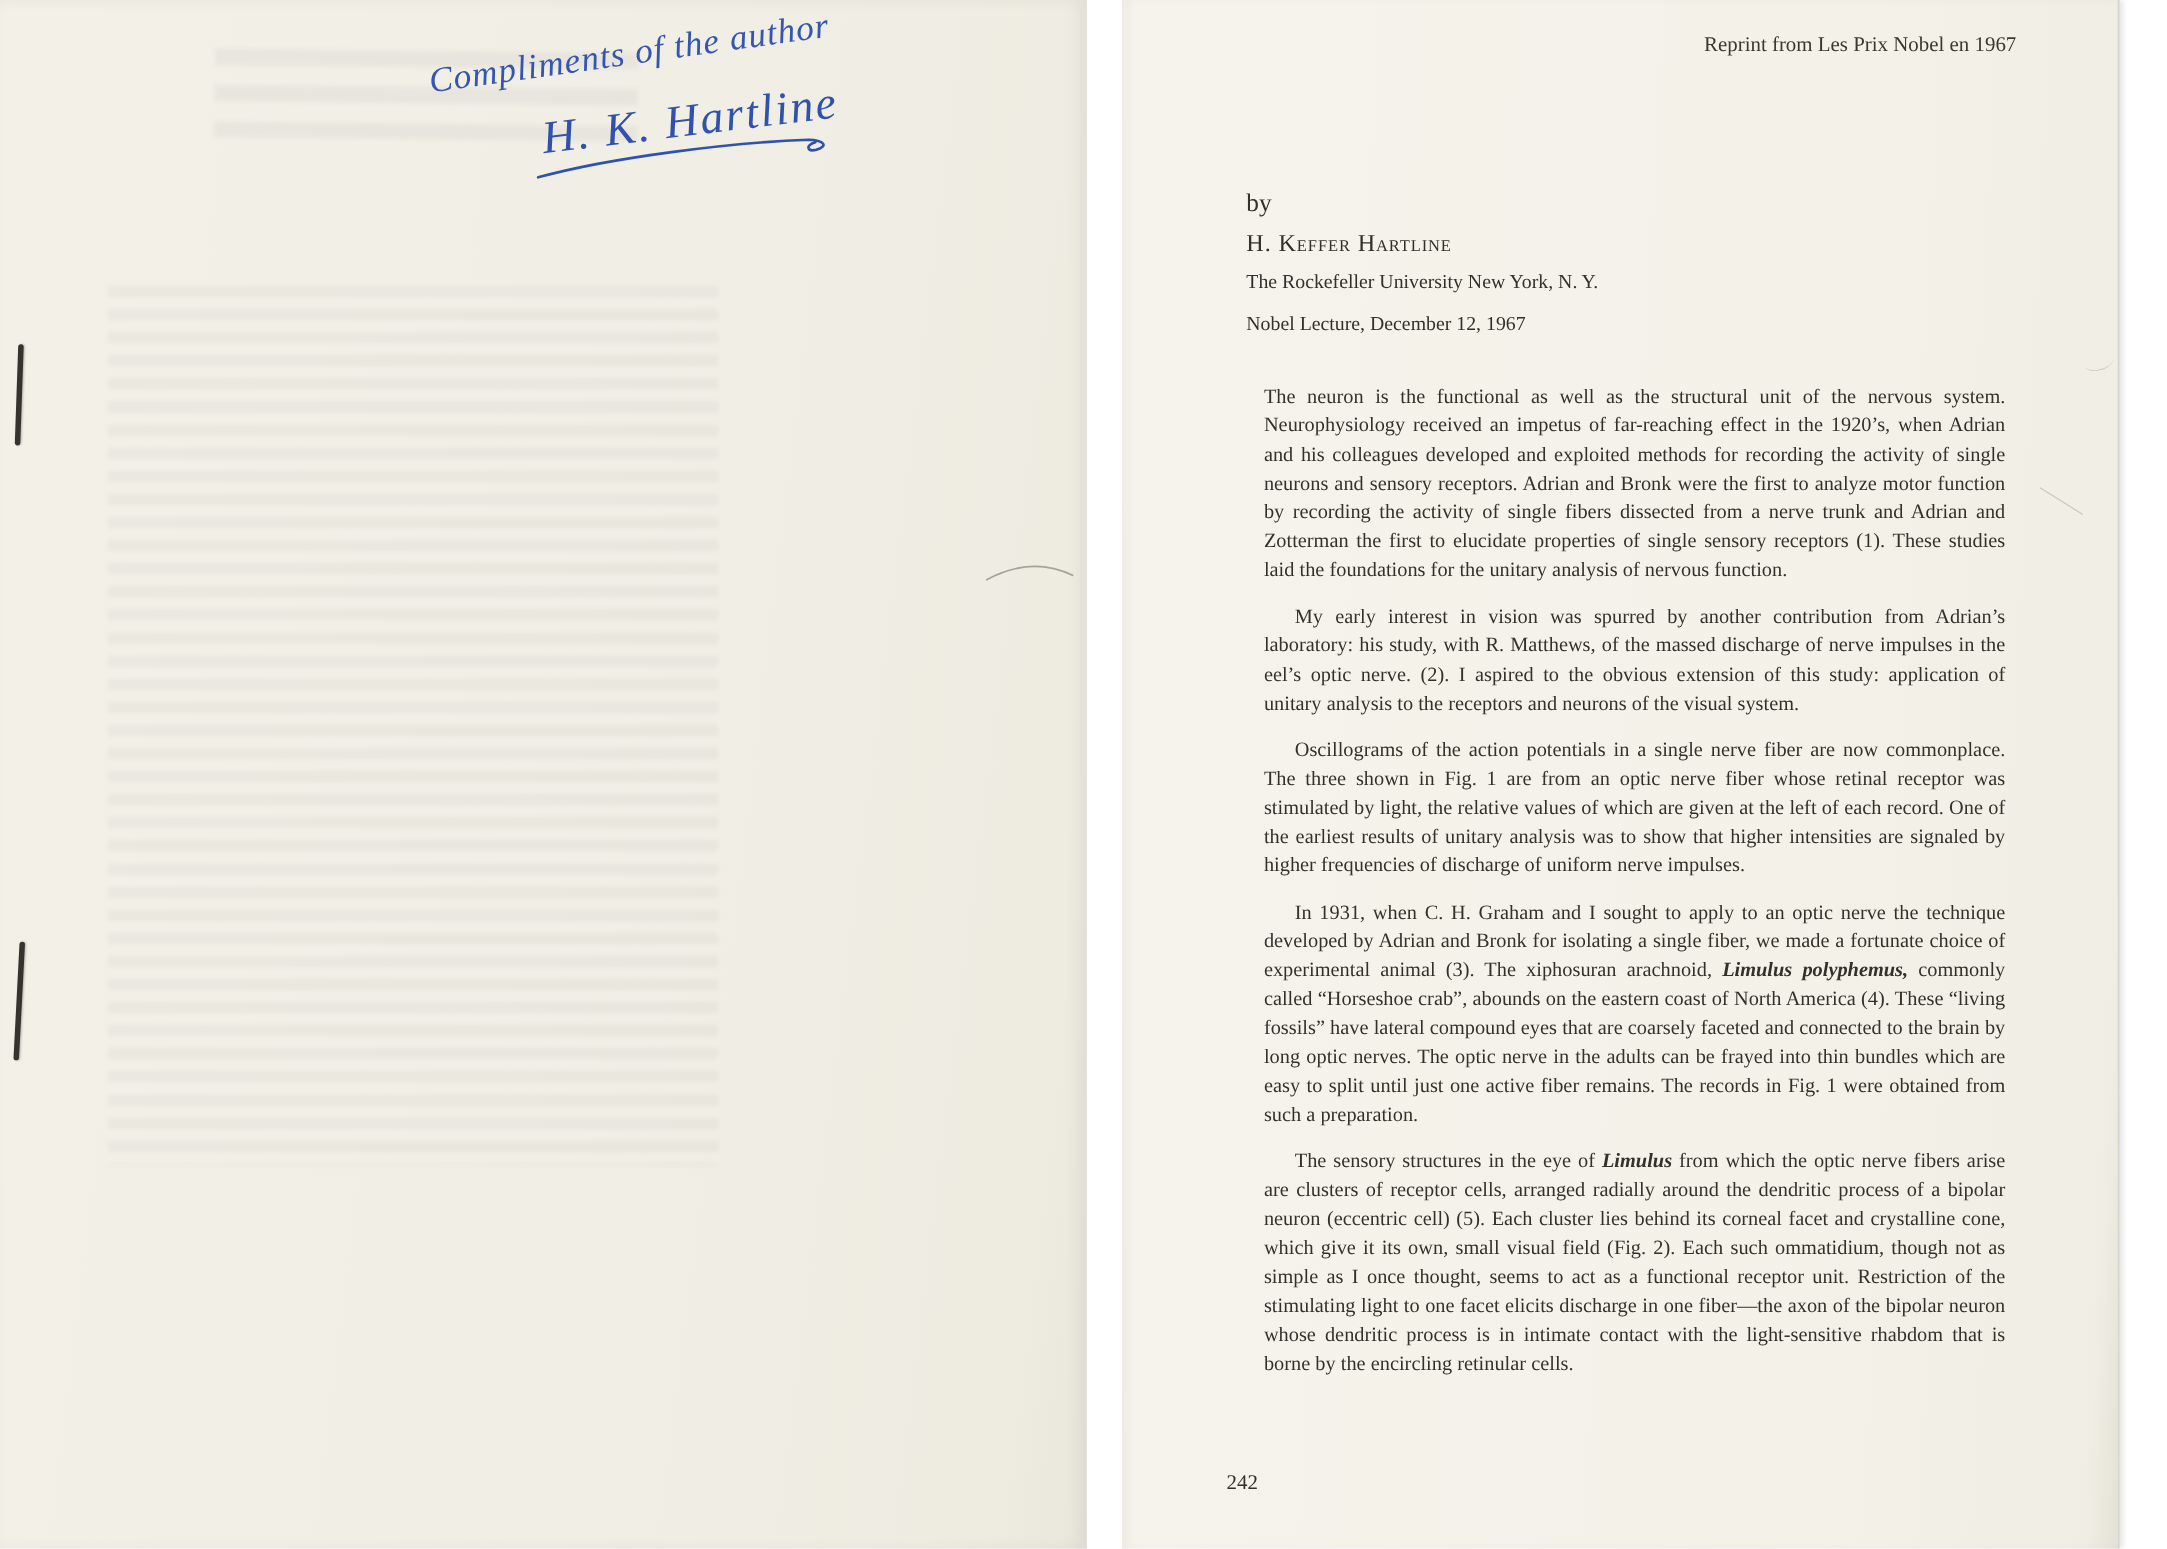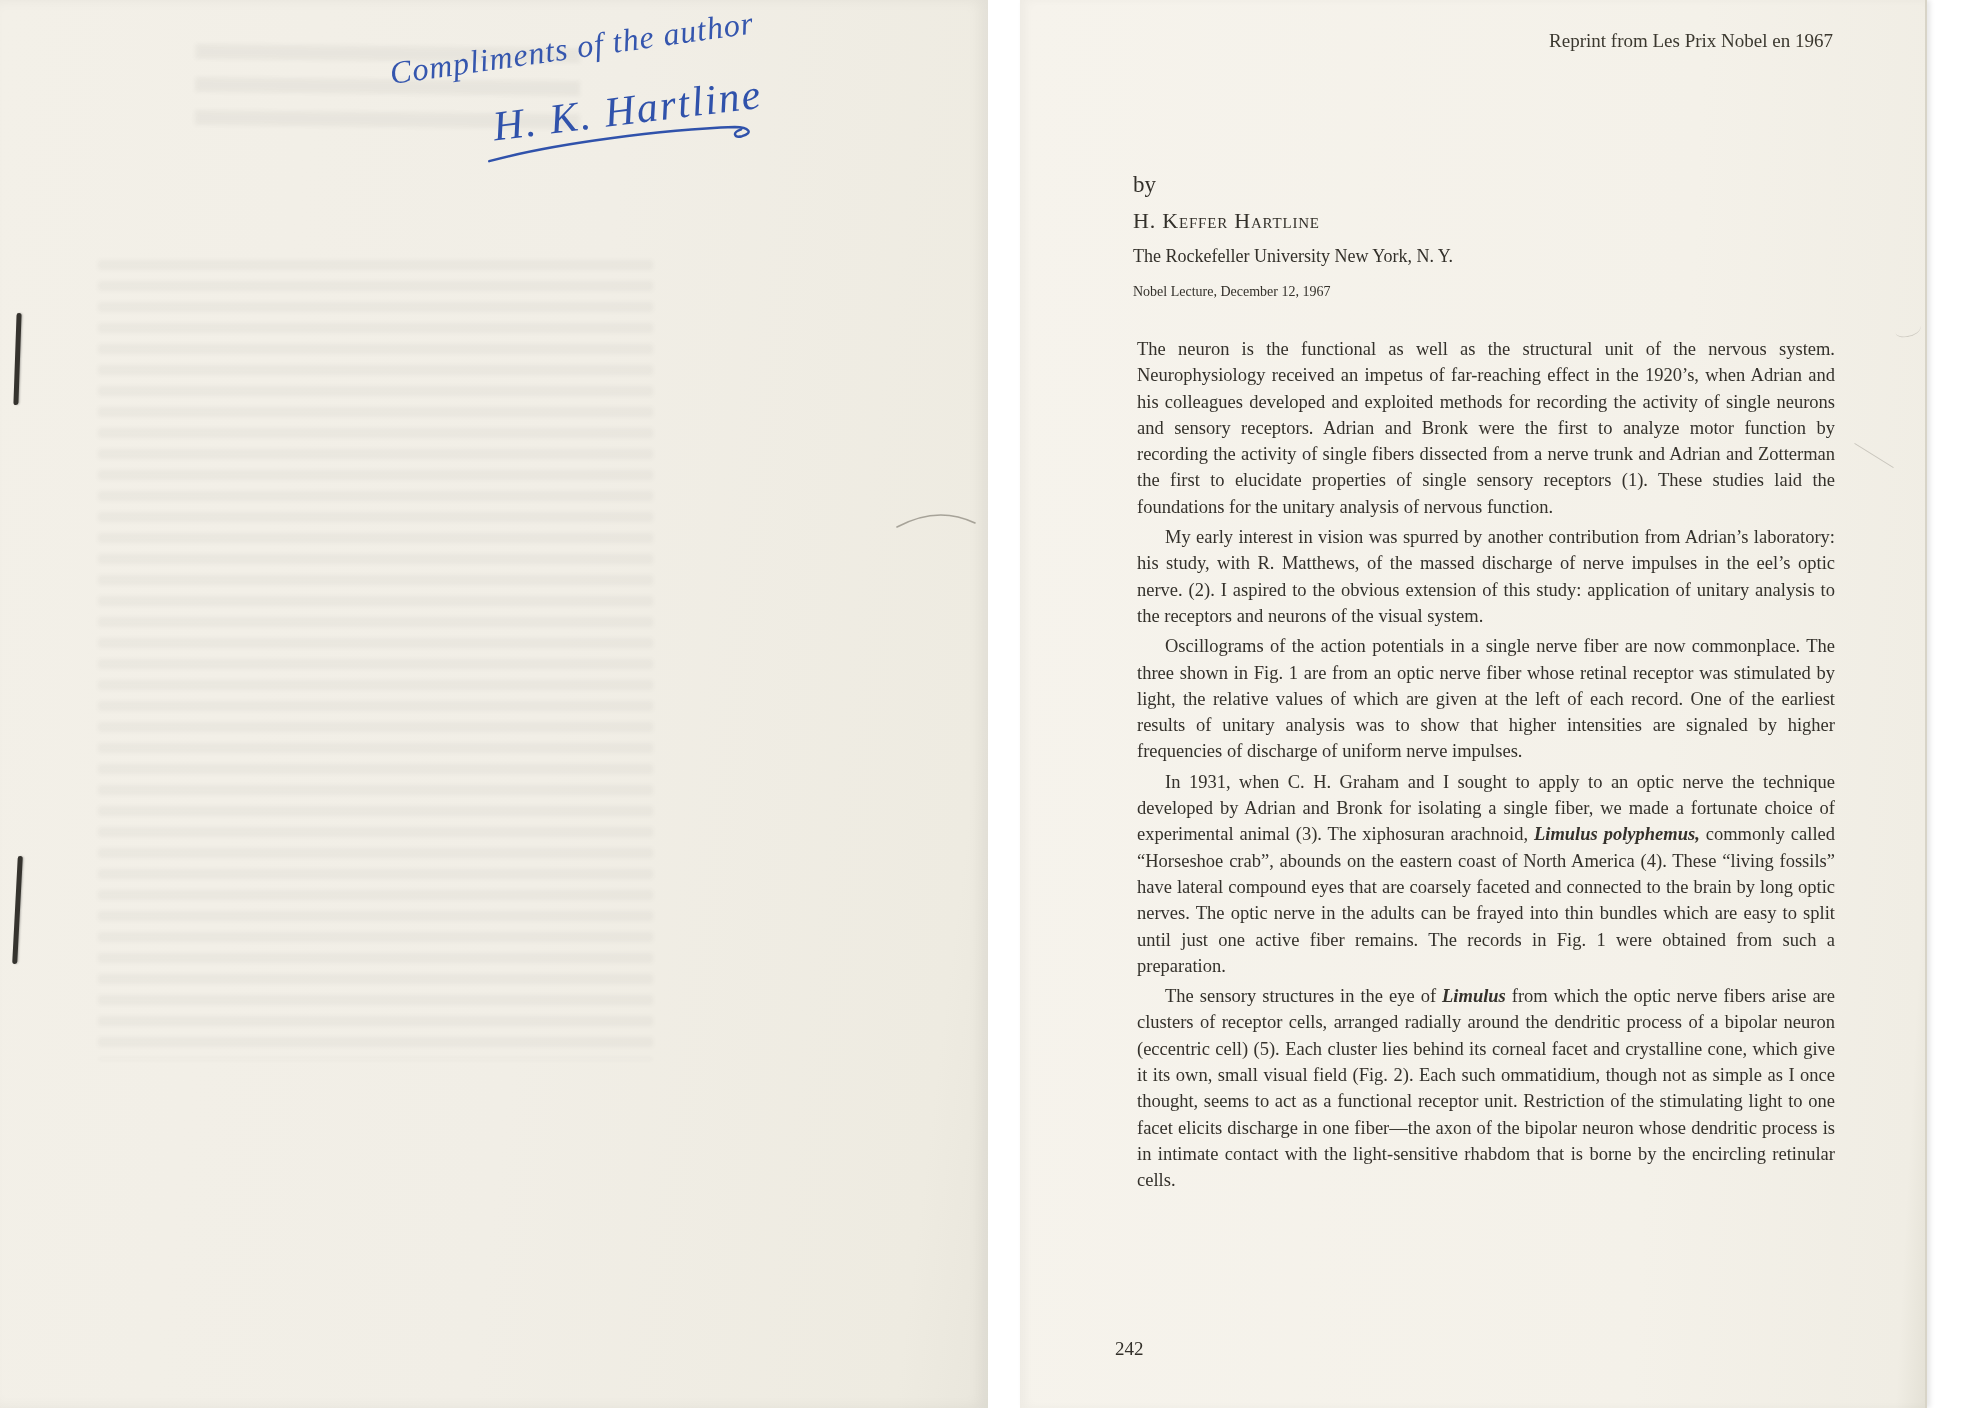--- a/index.html
+++ b/index.html
@@ -88,31 +88,31 @@
     margin:0;
     font-size:31px;
     font-weight:normal;
     letter-spacing:1.5px;
     line-height:38px;
     color:#2d2a24;
   }
   .byline      { position:absolute; left:113px; top:172px; font-size:23px; }
   .author      { position:absolute; left:113px; top:208px; font-size:22px; font-variant:small-caps; letter-spacing:0.8px; }
   .affiliation { position:absolute; left:113px; top:246px; font-size:18px; }
-  .lecture     { position:absolute; left:113px; top:284px; font-size:14px; }
+  .lecture     { position:absolute; left:113px; top:284px; font-size:18px; }
 
   .body {
     position:absolute; left:113px; top:332px;
     width:706px;
     font-size:18.5px;
     line-height:26.3px;
     text-align:justify;
     color:#34312b;
   }
-  .body p { margin:4px; }
+  .body p { margin:16px; }
   .body p.indent { text-indent:28px; }
   .body .it { font-style:italic;font-weight:bold; }
 
   .pagenum { position:absolute; left:95px; top:1338px; font-size:19px; }
 
   .crease {
     position:absolute; right:28px; top:455px;
     width:46px; height:1px;
     background:rgba(60,55,45,0.22);
     transform:rotate(32deg);

